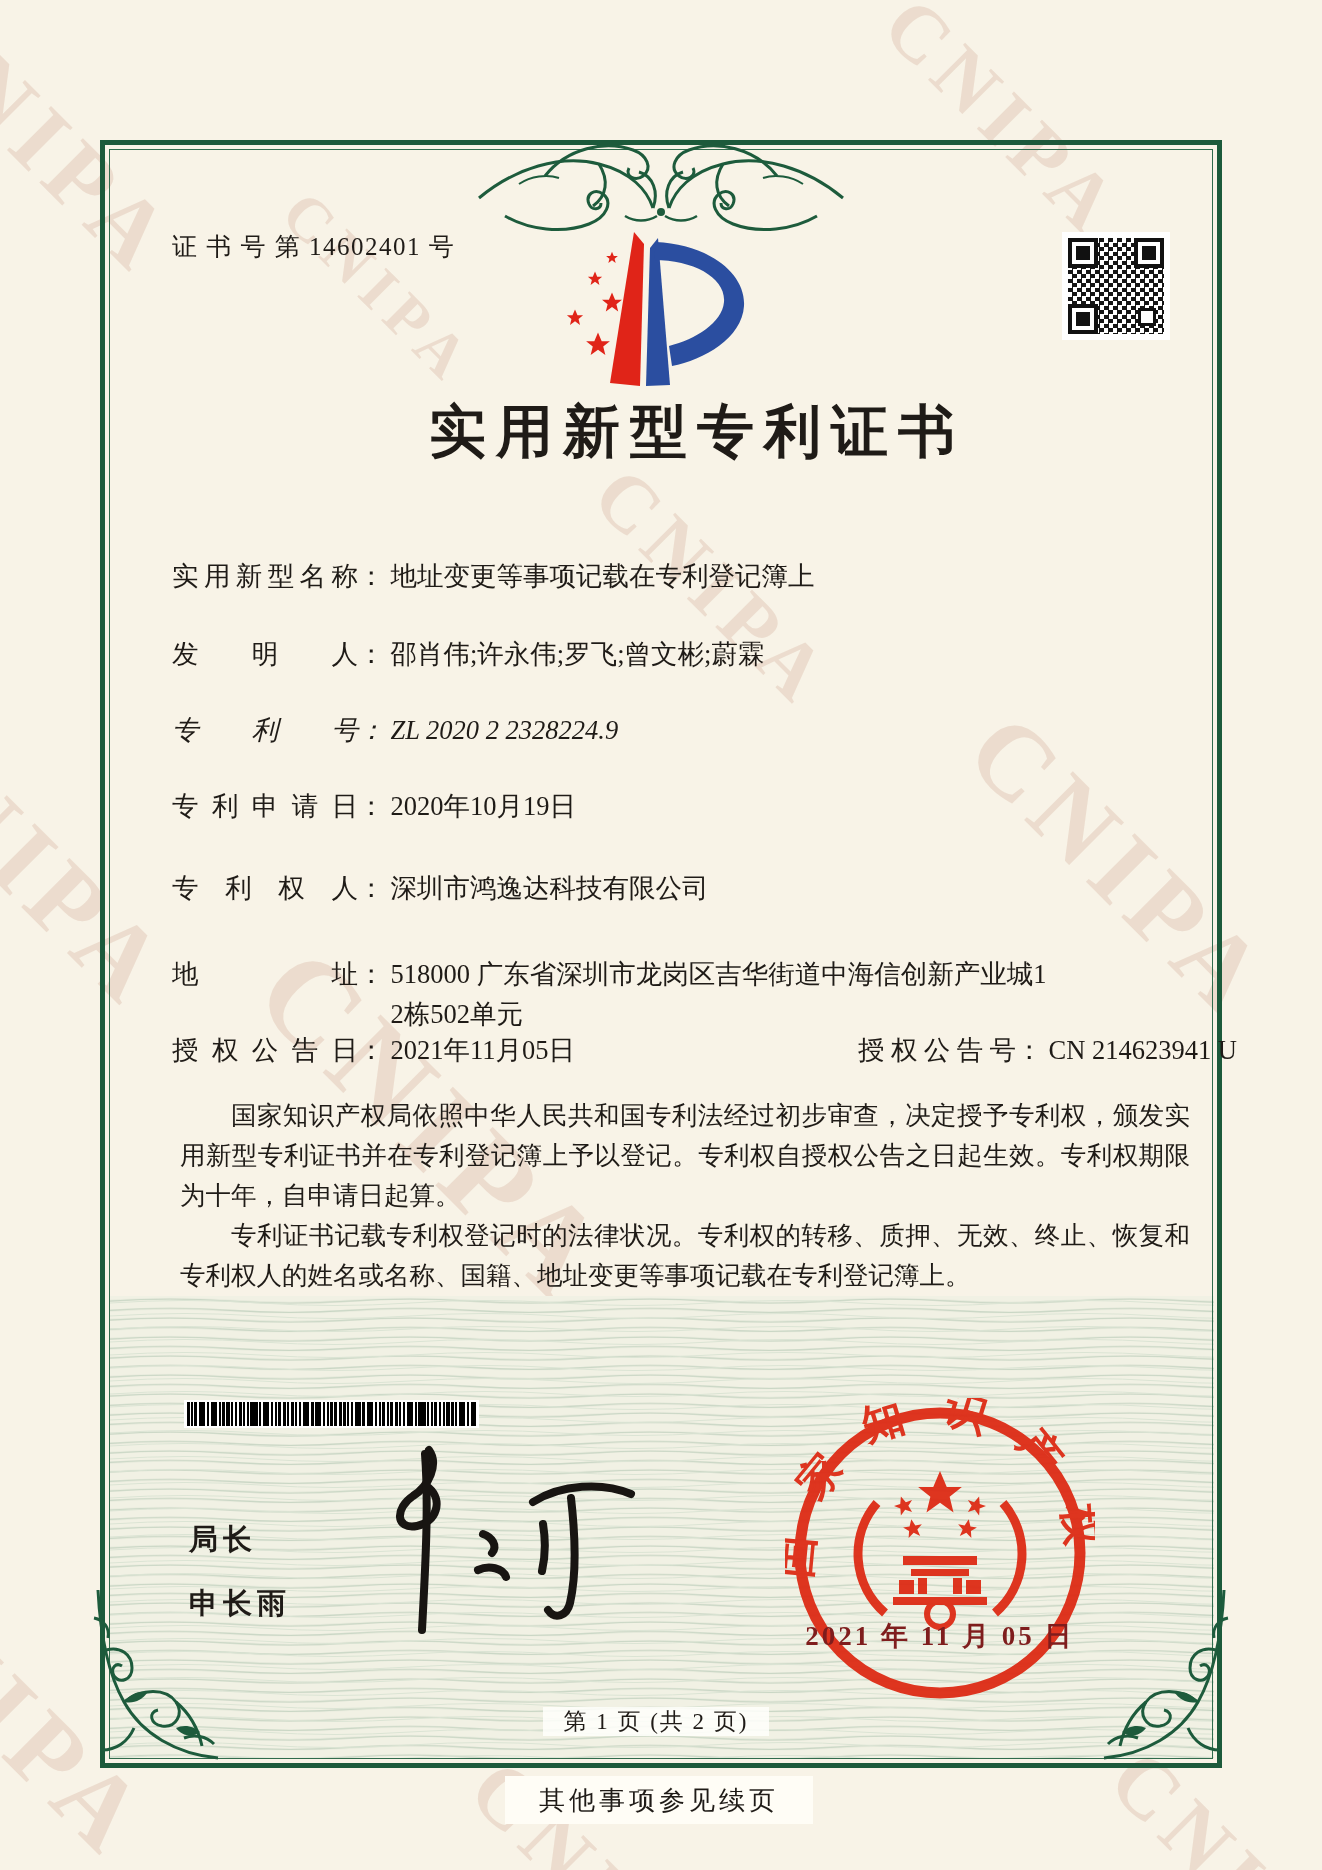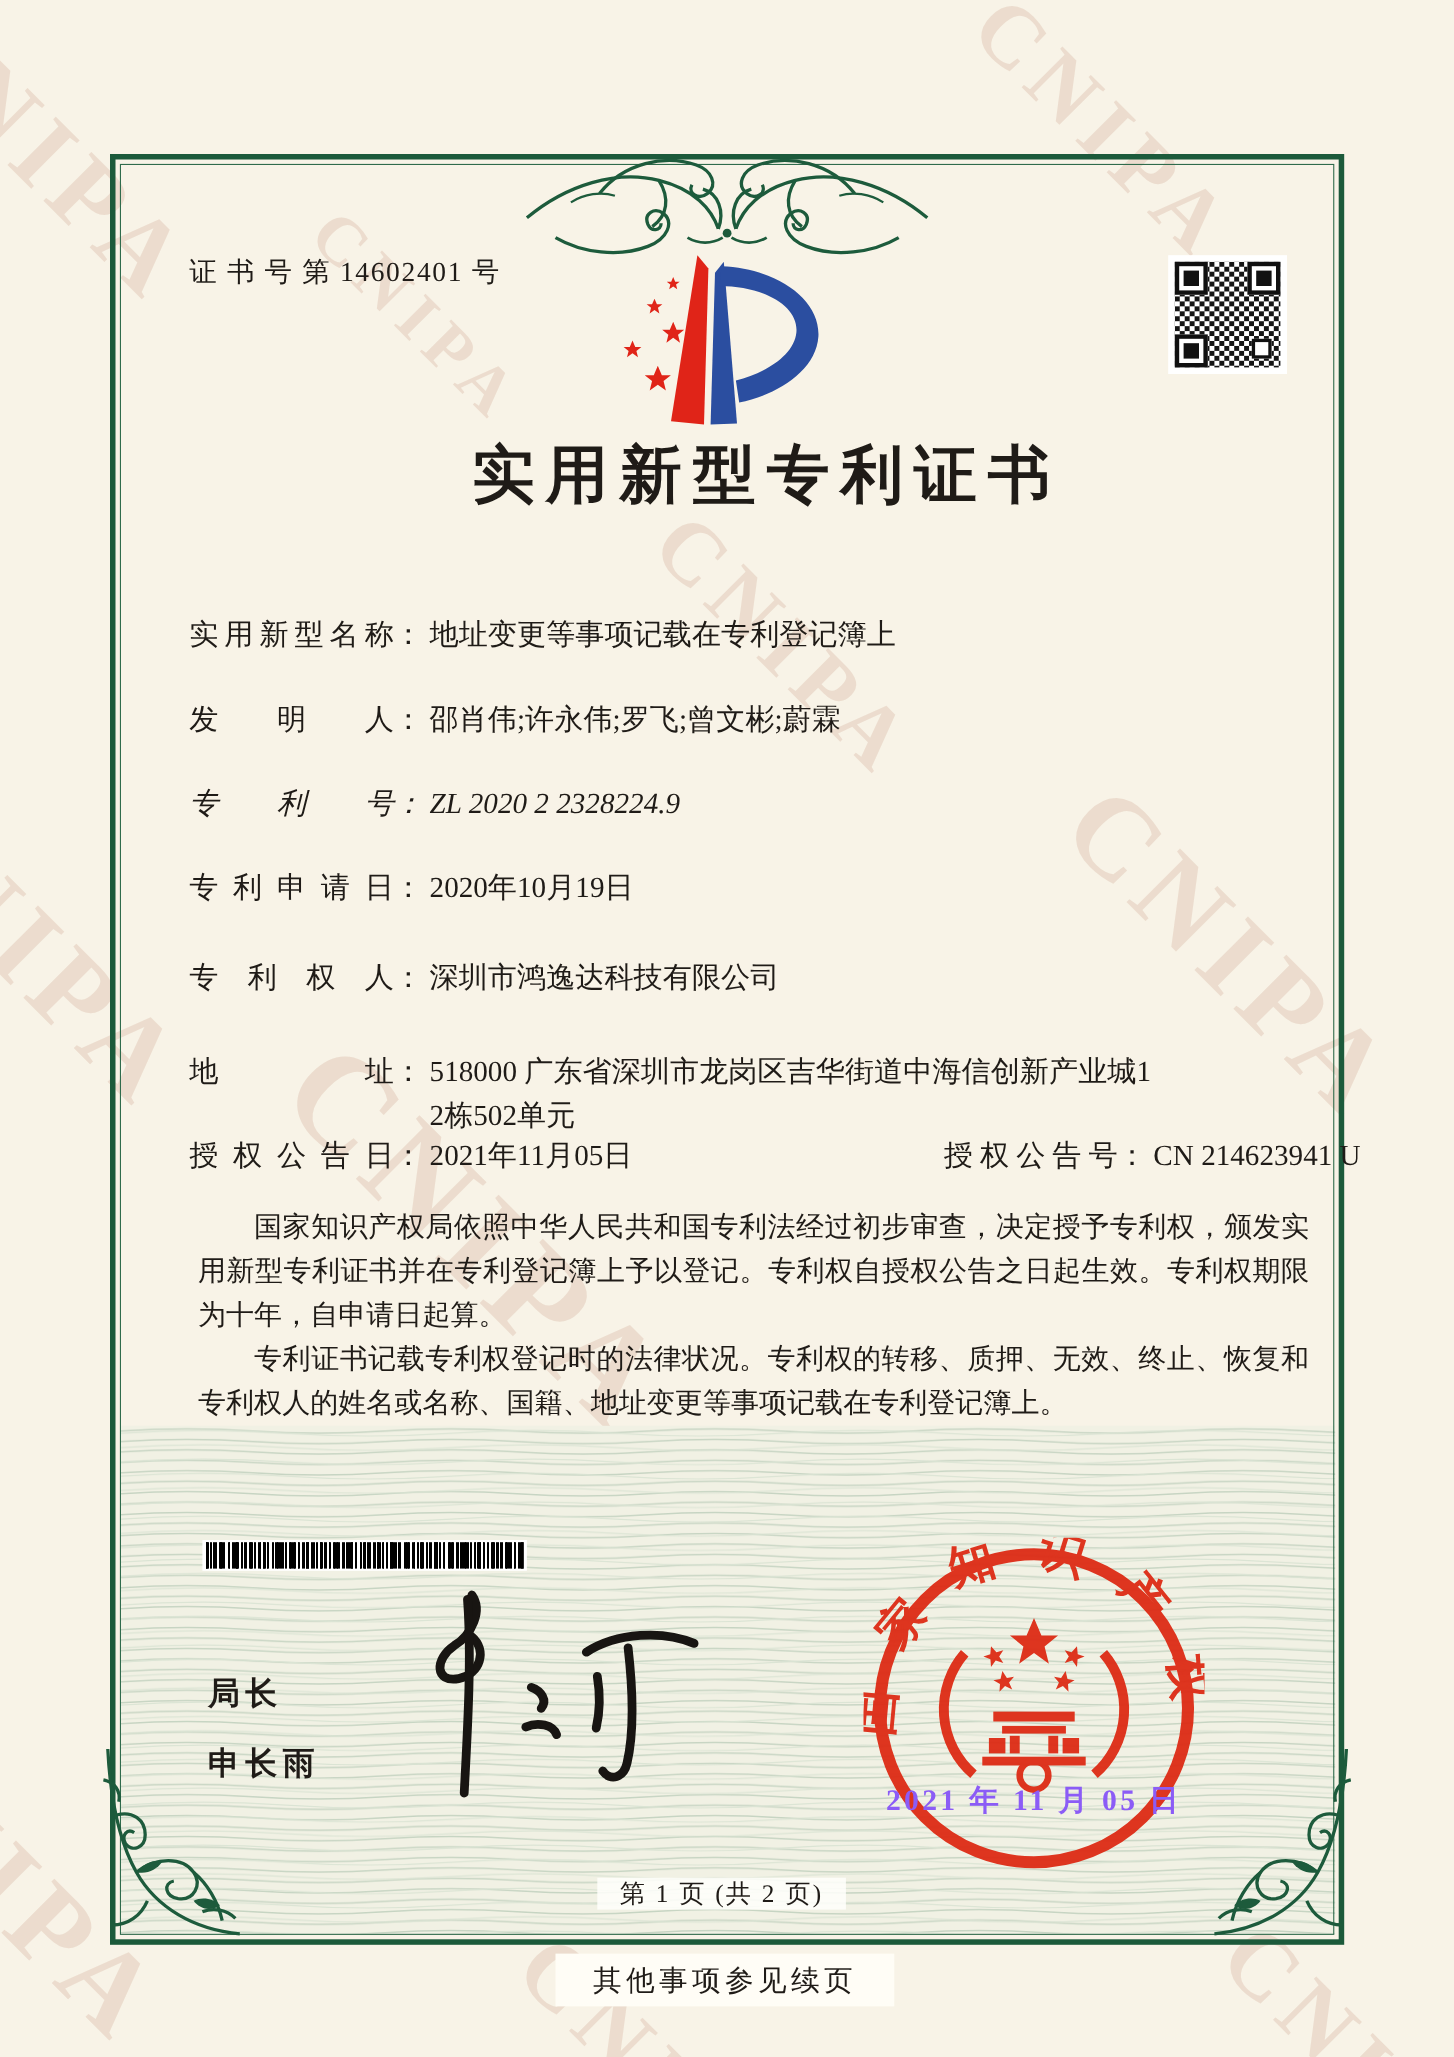--- a/index.html
+++ b/index.html
@@ -47,21 +47,21 @@
            padding:2px 3px;box-sizing:border-box;z-index:4;}
   .bars{width:100%;height:100%;background-color:#fff;background-image:
      repeating-linear-gradient(90deg,#000 0 2px,transparent 2px 4px),
      repeating-linear-gradient(90deg,#000 0 1px,transparent 1px 7px),
      repeating-linear-gradient(90deg,#000 0 3px,transparent 3px 13px);}
   .signer{position:absolute;left:189px;z-index:4;font-size:29px;font-weight:700;
           font-family:"Liberation Sans","DejaVu Sans",sans-serif;letter-spacing:5px;}
   .signature{position:absolute;left:365px;top:1438px;z-index:4;}
   .seal{position:absolute;left:785px;top:1398px;z-index:5;opacity:.95;}
   .seal-date{position:absolute;left:770px;top:1618px;width:340px;text-align:center;z-index:6;
-             font-size:27px;font-weight:600;letter-spacing:3px;color:#8b5cf6;}
+             font-size:27px;font-weight:600;letter-spacing:3px;color:#7f1d1d;}
   .page-footer{position:absolute;left:0;top:1706px;width:1112px;margin-left:100px;text-align:center;
                z-index:4;font-size:23px;letter-spacing:2px;}
   .page-footer span{background:rgba(255,255,252,.85);padding:2px 20px;}
   .cont-box{position:absolute;left:505px;top:1776px;width:308px;height:48px;background:#fffdf6;
             z-index:4;display:flex;align-items:center;justify-content:center;}
   .cont-box span{font-size:26px;letter-spacing:4px;}
 </style>
 </head>
 <body>
 

